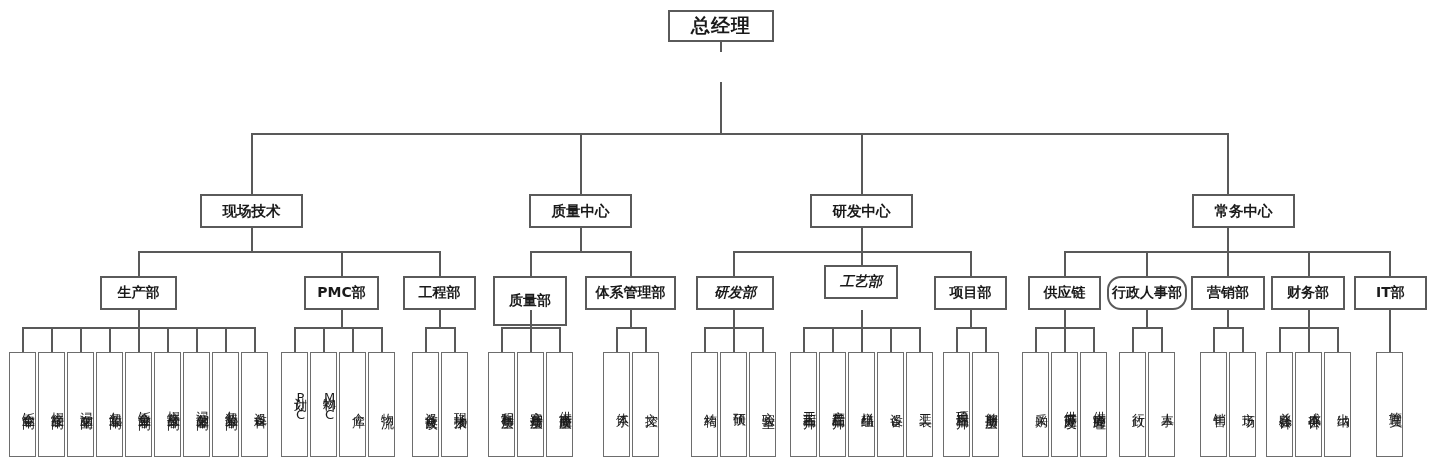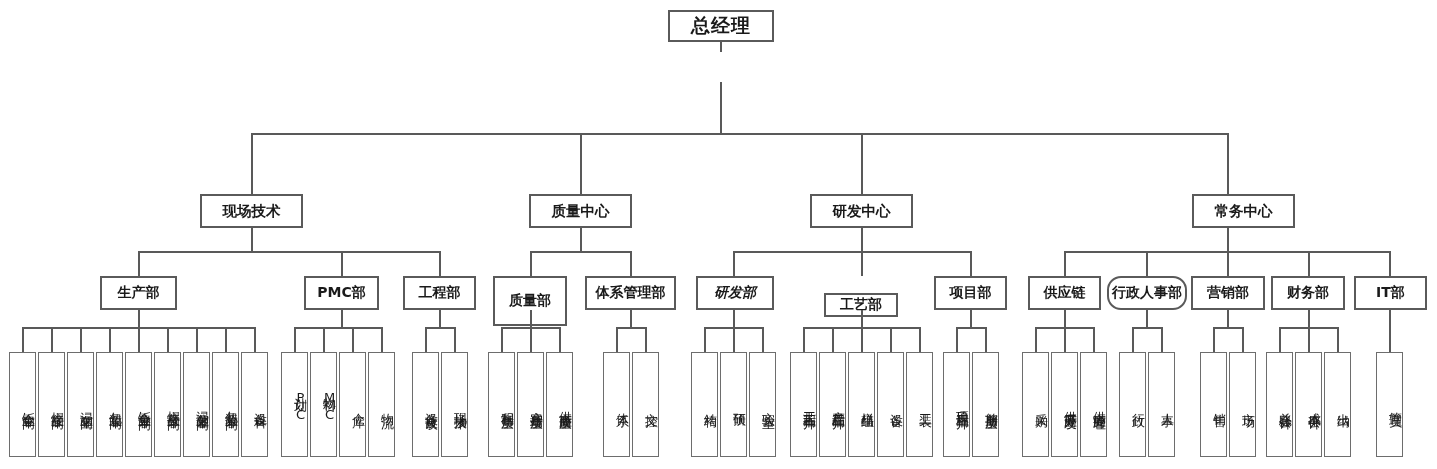--- a/index.html
+++ b/index.html
@@ -140,21 +140,21 @@
   </div>
   <div class="node lvl3" style="left:493px; top:276px; width:74px; height:50px;">
     <span>质量部</span>
   </div>
   <div class="node lvl3" style="left:585px; top:276px; width:91px; height:34px;">
     <span>体系管理部</span>
   </div>
   <div class="node lvl3" style="left:696px; top:276px; width:78px; height:34px;font-style:italic;">
     <span>研发部</span>
   </div>
-  <div class="node lvl3" style="left:824px; top:293px; width:74px; height:24px;">
+  <div class="node lvl3" style="left:824px; top:265px; width:74px; height:34px;font-style:italic;">
     <span>工艺部</span>
   </div>
   <div class="node lvl3" style="left:934px; top:276px; width:73px; height:34px;">
     <span>项目部</span>
   </div>
   <div class="node lvl3" style="left:1028px; top:276px; width:73px; height:34px;">
     <span>供应链</span>
   </div>
   <div class="node lvl3" style="left:1107px; top:276px; width:80px; height:34px;border-radius:14px;">
     <span>行政人事部</span>

